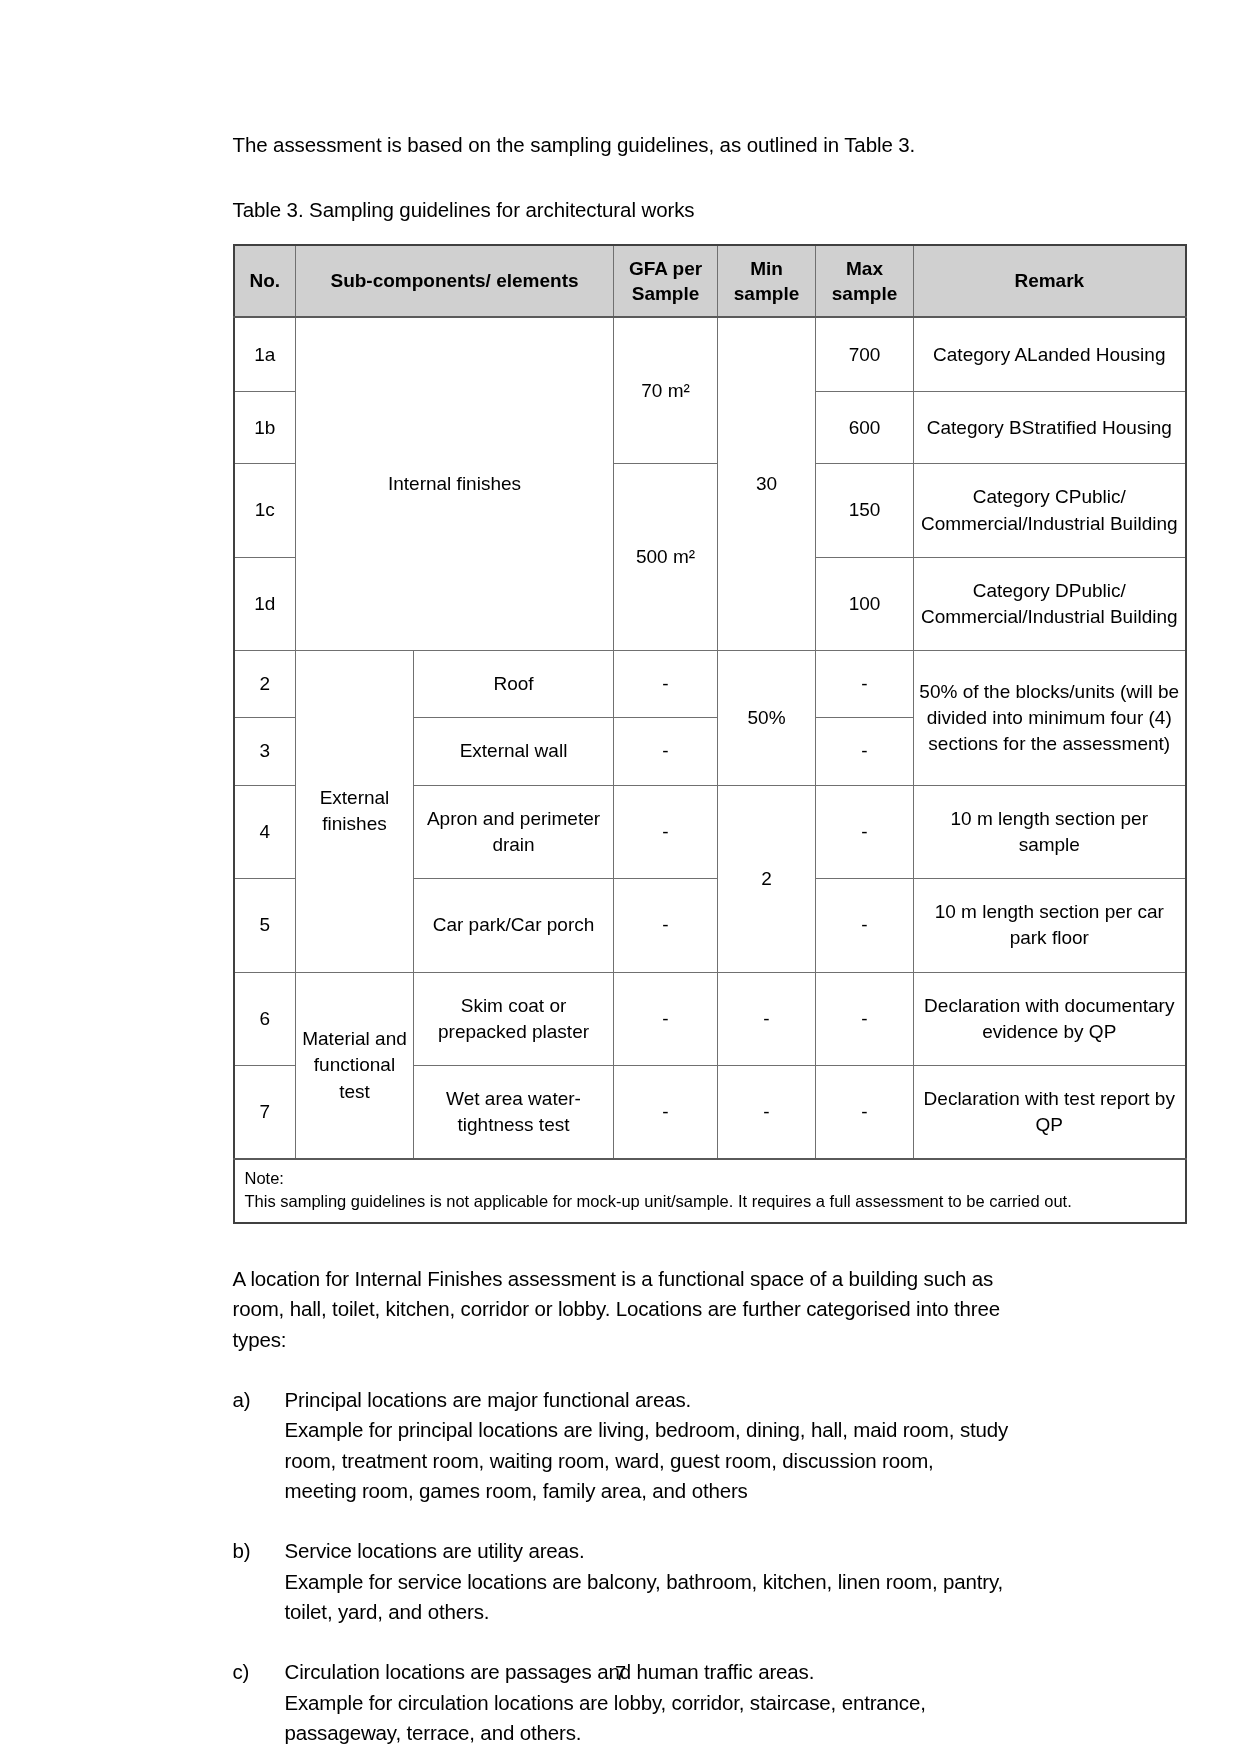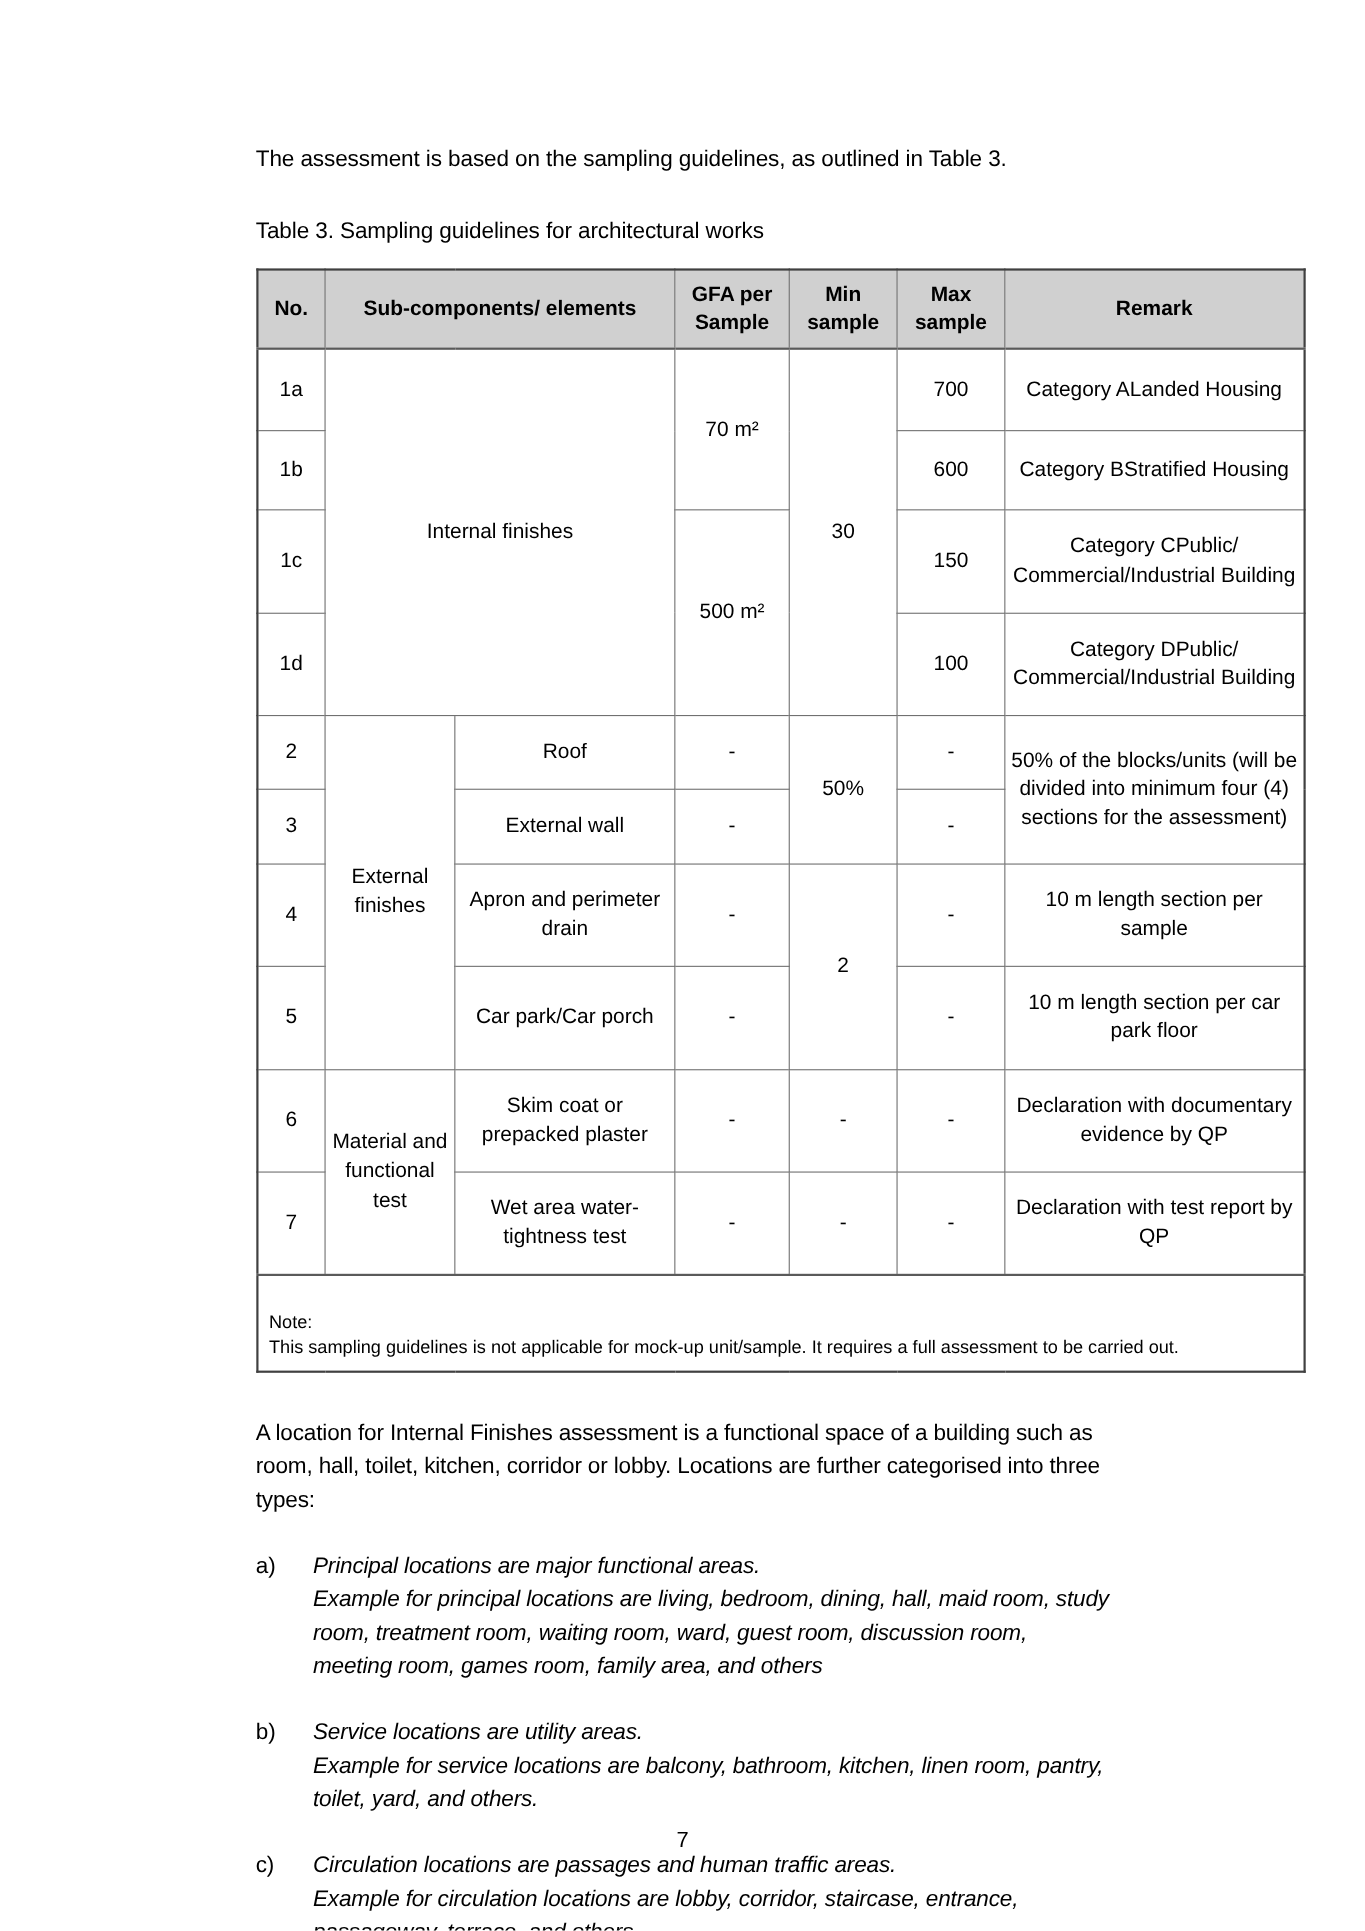--- a/index.html
+++ b/index.html
@@ -57,21 +57,21 @@
   }
   td.bold-cell { font-weight: bold; }
   td.thick-top { border-top: 2px solid #5a5a5a; }
   .note-cell {
     text-align: left !important;
     font-size: 16.5px !important;
     padding: 7px 10px 9px 10px !important;
     line-height: 1.5;
     border-top: 2px solid #5a5a5a !important;
   }
-  .note-cell .note-label { display: block; margin-top: 24px; }
+  .note-cell .note-label { display: block; }
   .note-cell .note-text { display: block; }
 
   .body-para {
     font-size: 20.5px;
     line-height: 1.48;
     margin: 40px 0 0 0;
     letter-spacing: -0.15px;
   }
   ol.lettered {
     list-style: none;
@@ -84,21 +84,21 @@
     margin-bottom: 30px;
     font-size: 20.5px;
     line-height: 1.48;
     letter-spacing: -0.15px;
   }
   ol.lettered > li .marker {
     position: absolute;
     left: 0;
     top: 0;
   }
-  ol.lettered > li .line { display: block; font-style: italic; }
+  ol.lettered > li .line { display: block; }
   .page-number {
     position: absolute;
     left: 0;
     right: 0;
     bottom: 70px;
     text-align: center;
     font-size: 20px;
   }
   .w-no      { width: 62px; }
   .w-group   { width: 118px; }

